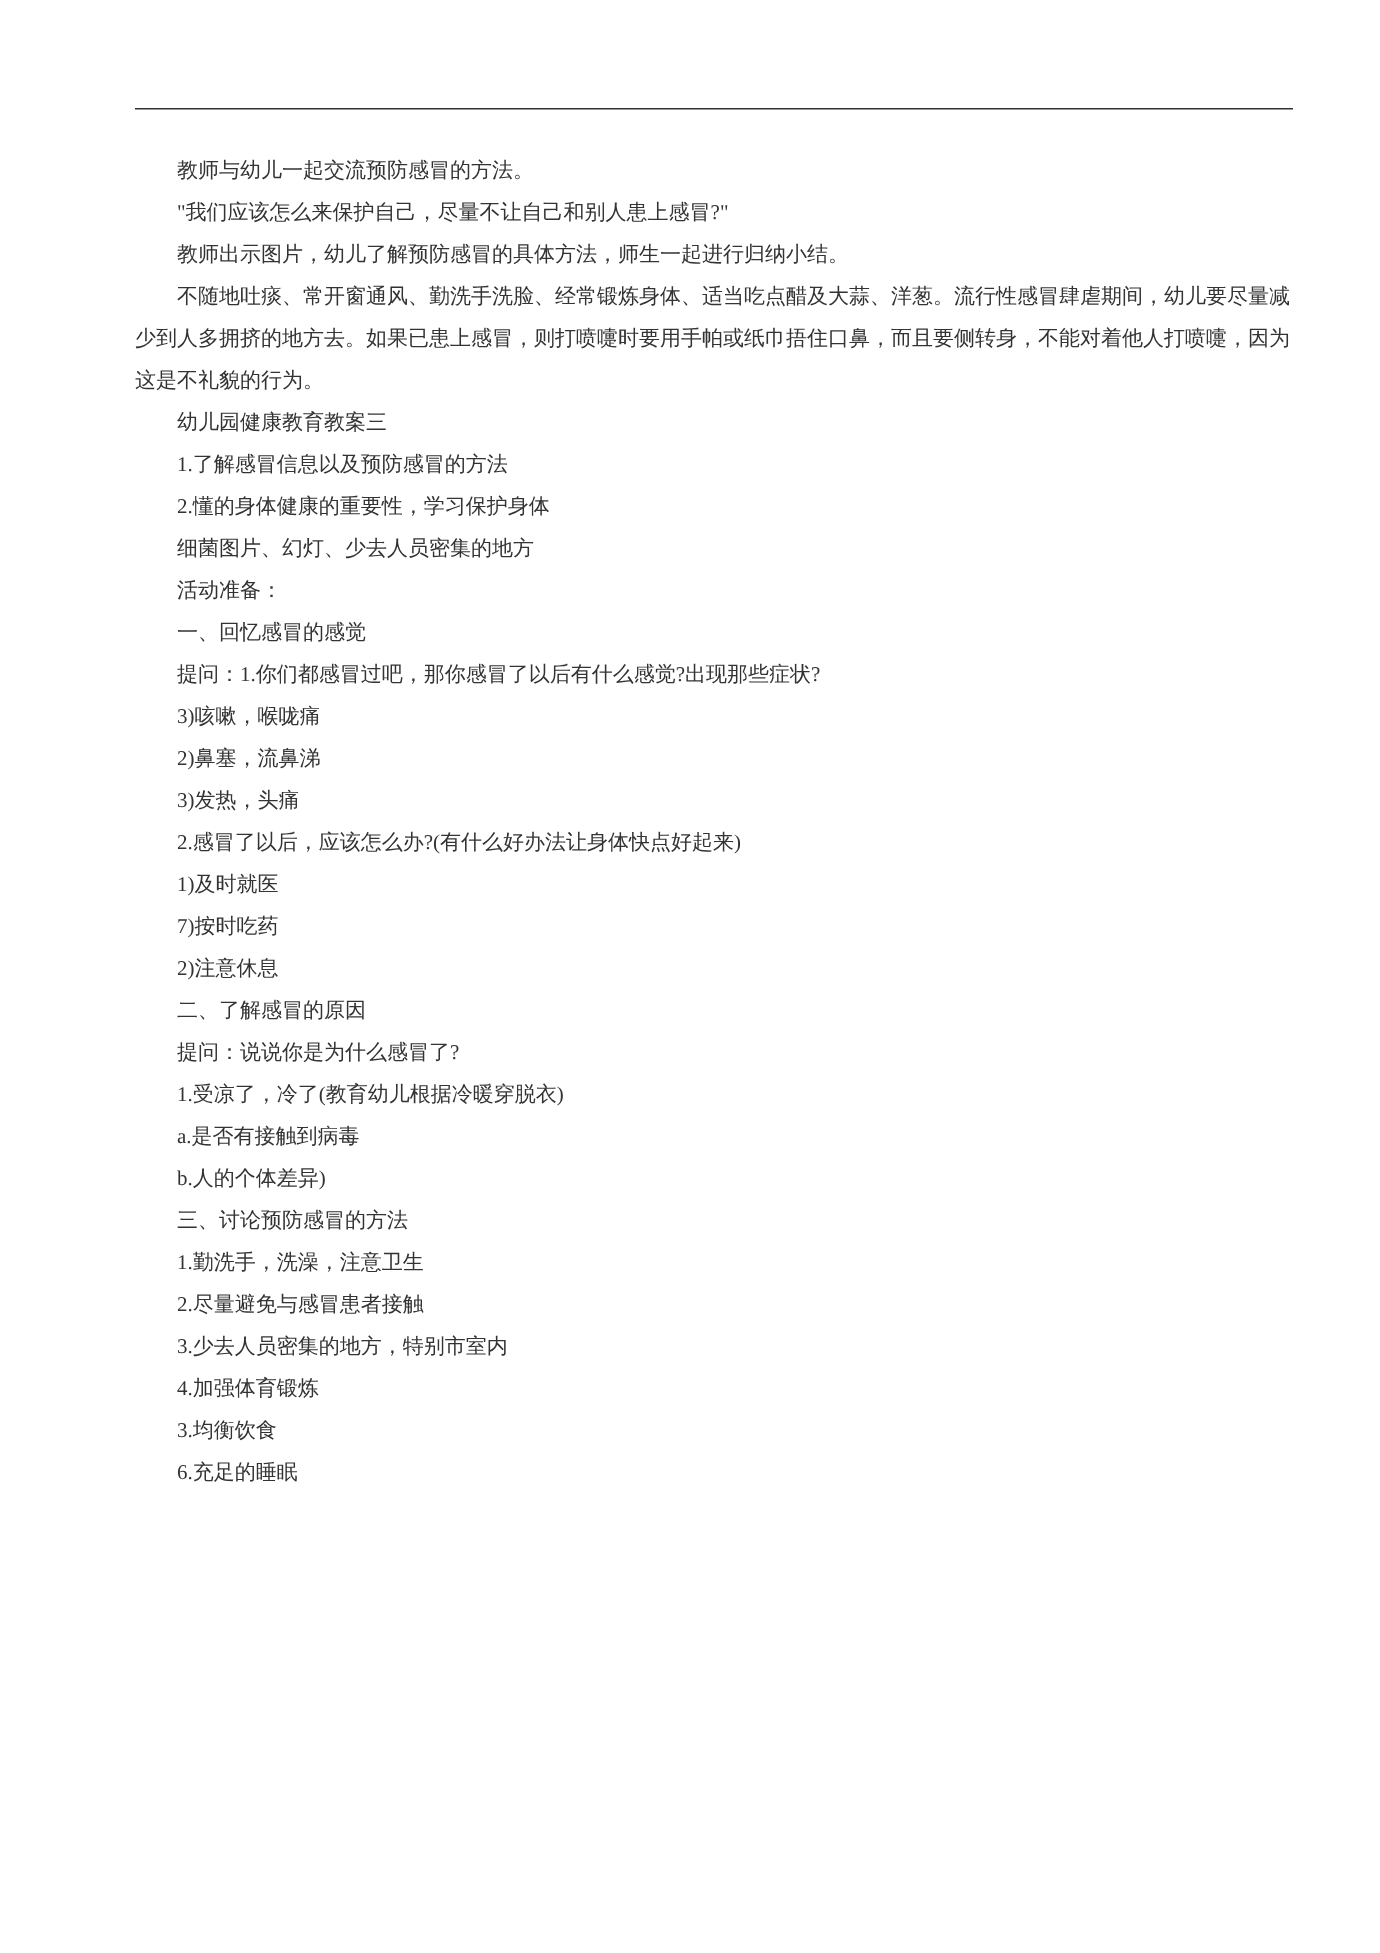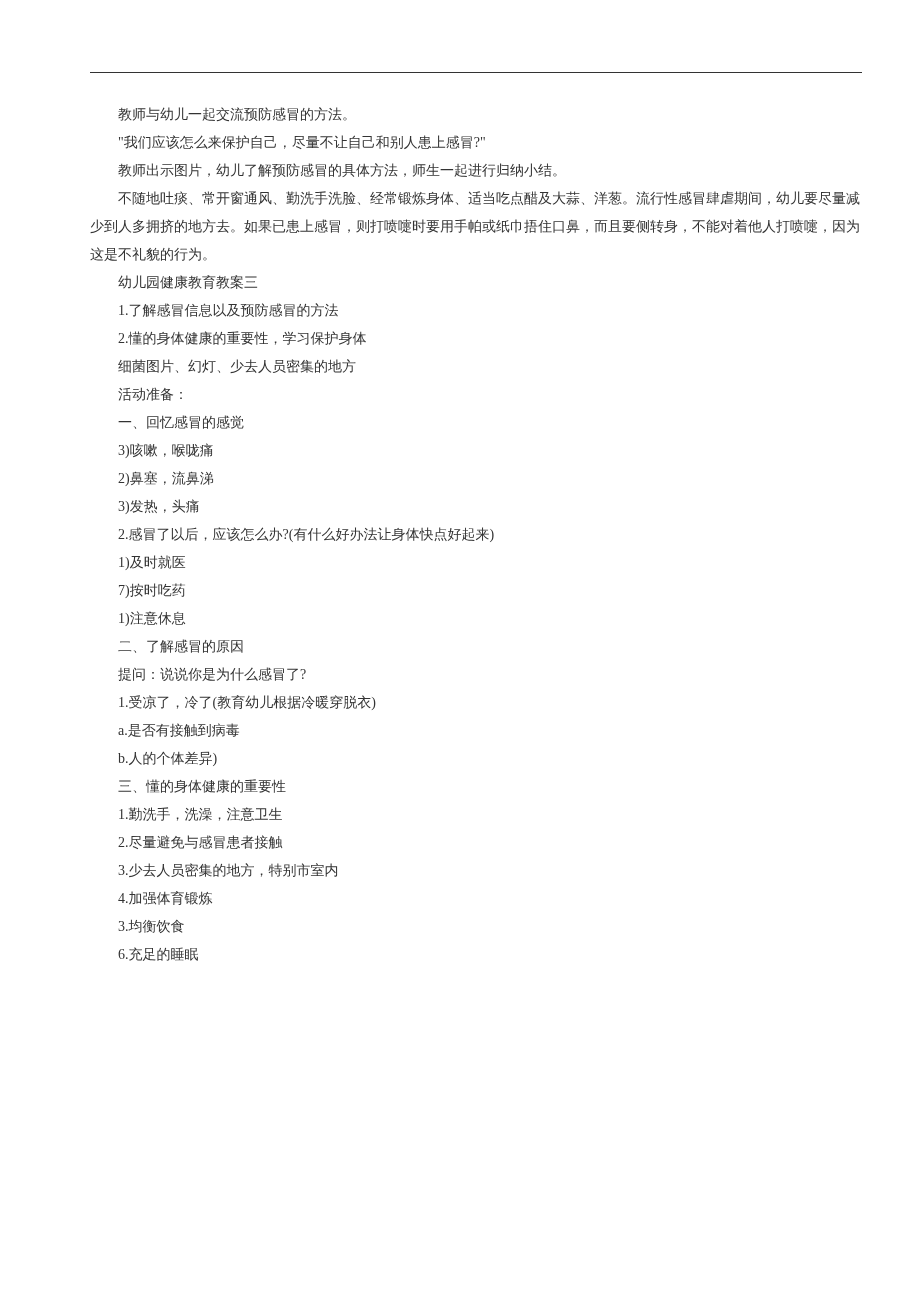--- a/index.html
+++ b/index.html
@@ -34,33 +34,34 @@
       <p class="para">教师与幼儿一起交流预防感冒的方法。</p>
       <p class="para">"我们应该怎么来保护自己，尽量不让自己和别人患上感冒?"</p>
       <p class="para">教师出示图片，幼儿了解预防感冒的具体方法，师生一起进行归纳小结。</p>
       <p class="para hang-wrap" style="text-indent: 2em;">不随地吐痰、常开窗通风、勤洗手洗脸、经常锻炼身体、适当吃点醋及大蒜、洋葱。流行性感冒肆虐期间，幼儿要尽量减少到人多拥挤的地方去。如果已患上感冒，则打喷嚏时要用手帕或纸巾捂住口鼻，而且要侧转身，不能对着他人打喷嚏，因为这是不礼貌的行为。</p>
       <p class="para">幼儿园健康教育教案三</p>
       <p class="para">1.了解感冒信息以及预防感冒的方法</p>
       <p class="para">2.懂的身体健康的重要性，学习保护身体</p>
       <p class="para">细菌图片、幻灯、少去人员密集的地方</p>
       <p class="para">活动准备：</p>
       <p class="para">一、回忆感冒的感觉</p>
+      <p class="para">提问：1.你们都感冒过吧，那你感冒了以后有什么感觉?出现那些症状?</p>
       <p class="para">3)咳嗽，喉咙痛</p>
       <p class="para">2)鼻塞，流鼻涕</p>
       <p class="para">3)发热，头痛</p>
       <p class="para">2.感冒了以后，应该怎么办?(有什么好办法让身体快点好起来)</p>
       <p class="para">1)及时就医</p>
       <p class="para">7)按时吃药</p>
-      <p class="para">1)注意休息</p>
+      <p class="para">2)注意休息</p>
       <p class="para">二、了解感冒的原因</p>
       <p class="para">提问：说说你是为什么感冒了?</p>
       <p class="para">1.受凉了，冷了(教育幼儿根据冷暖穿脱衣)</p>
       <p class="para">a.是否有接触到病毒</p>
       <p class="para">b.人的个体差异)</p>
-      <p class="para">三、懂的身体健康的重要性</p>
+      <p class="para">三、讨论预防感冒的方法</p>
       <p class="para">1.勤洗手，洗澡，注意卫生</p>
       <p class="para">2.尽量避免与感冒患者接触</p>
       <p class="para">3.少去人员密集的地方，特别市室内</p>
       <p class="para">4.加强体育锻炼</p>
       <p class="para">3.均衡饮食</p>
       <p class="para">6.充足的睡眠</p>
     </div>
 </div>
 
 </body></html>

